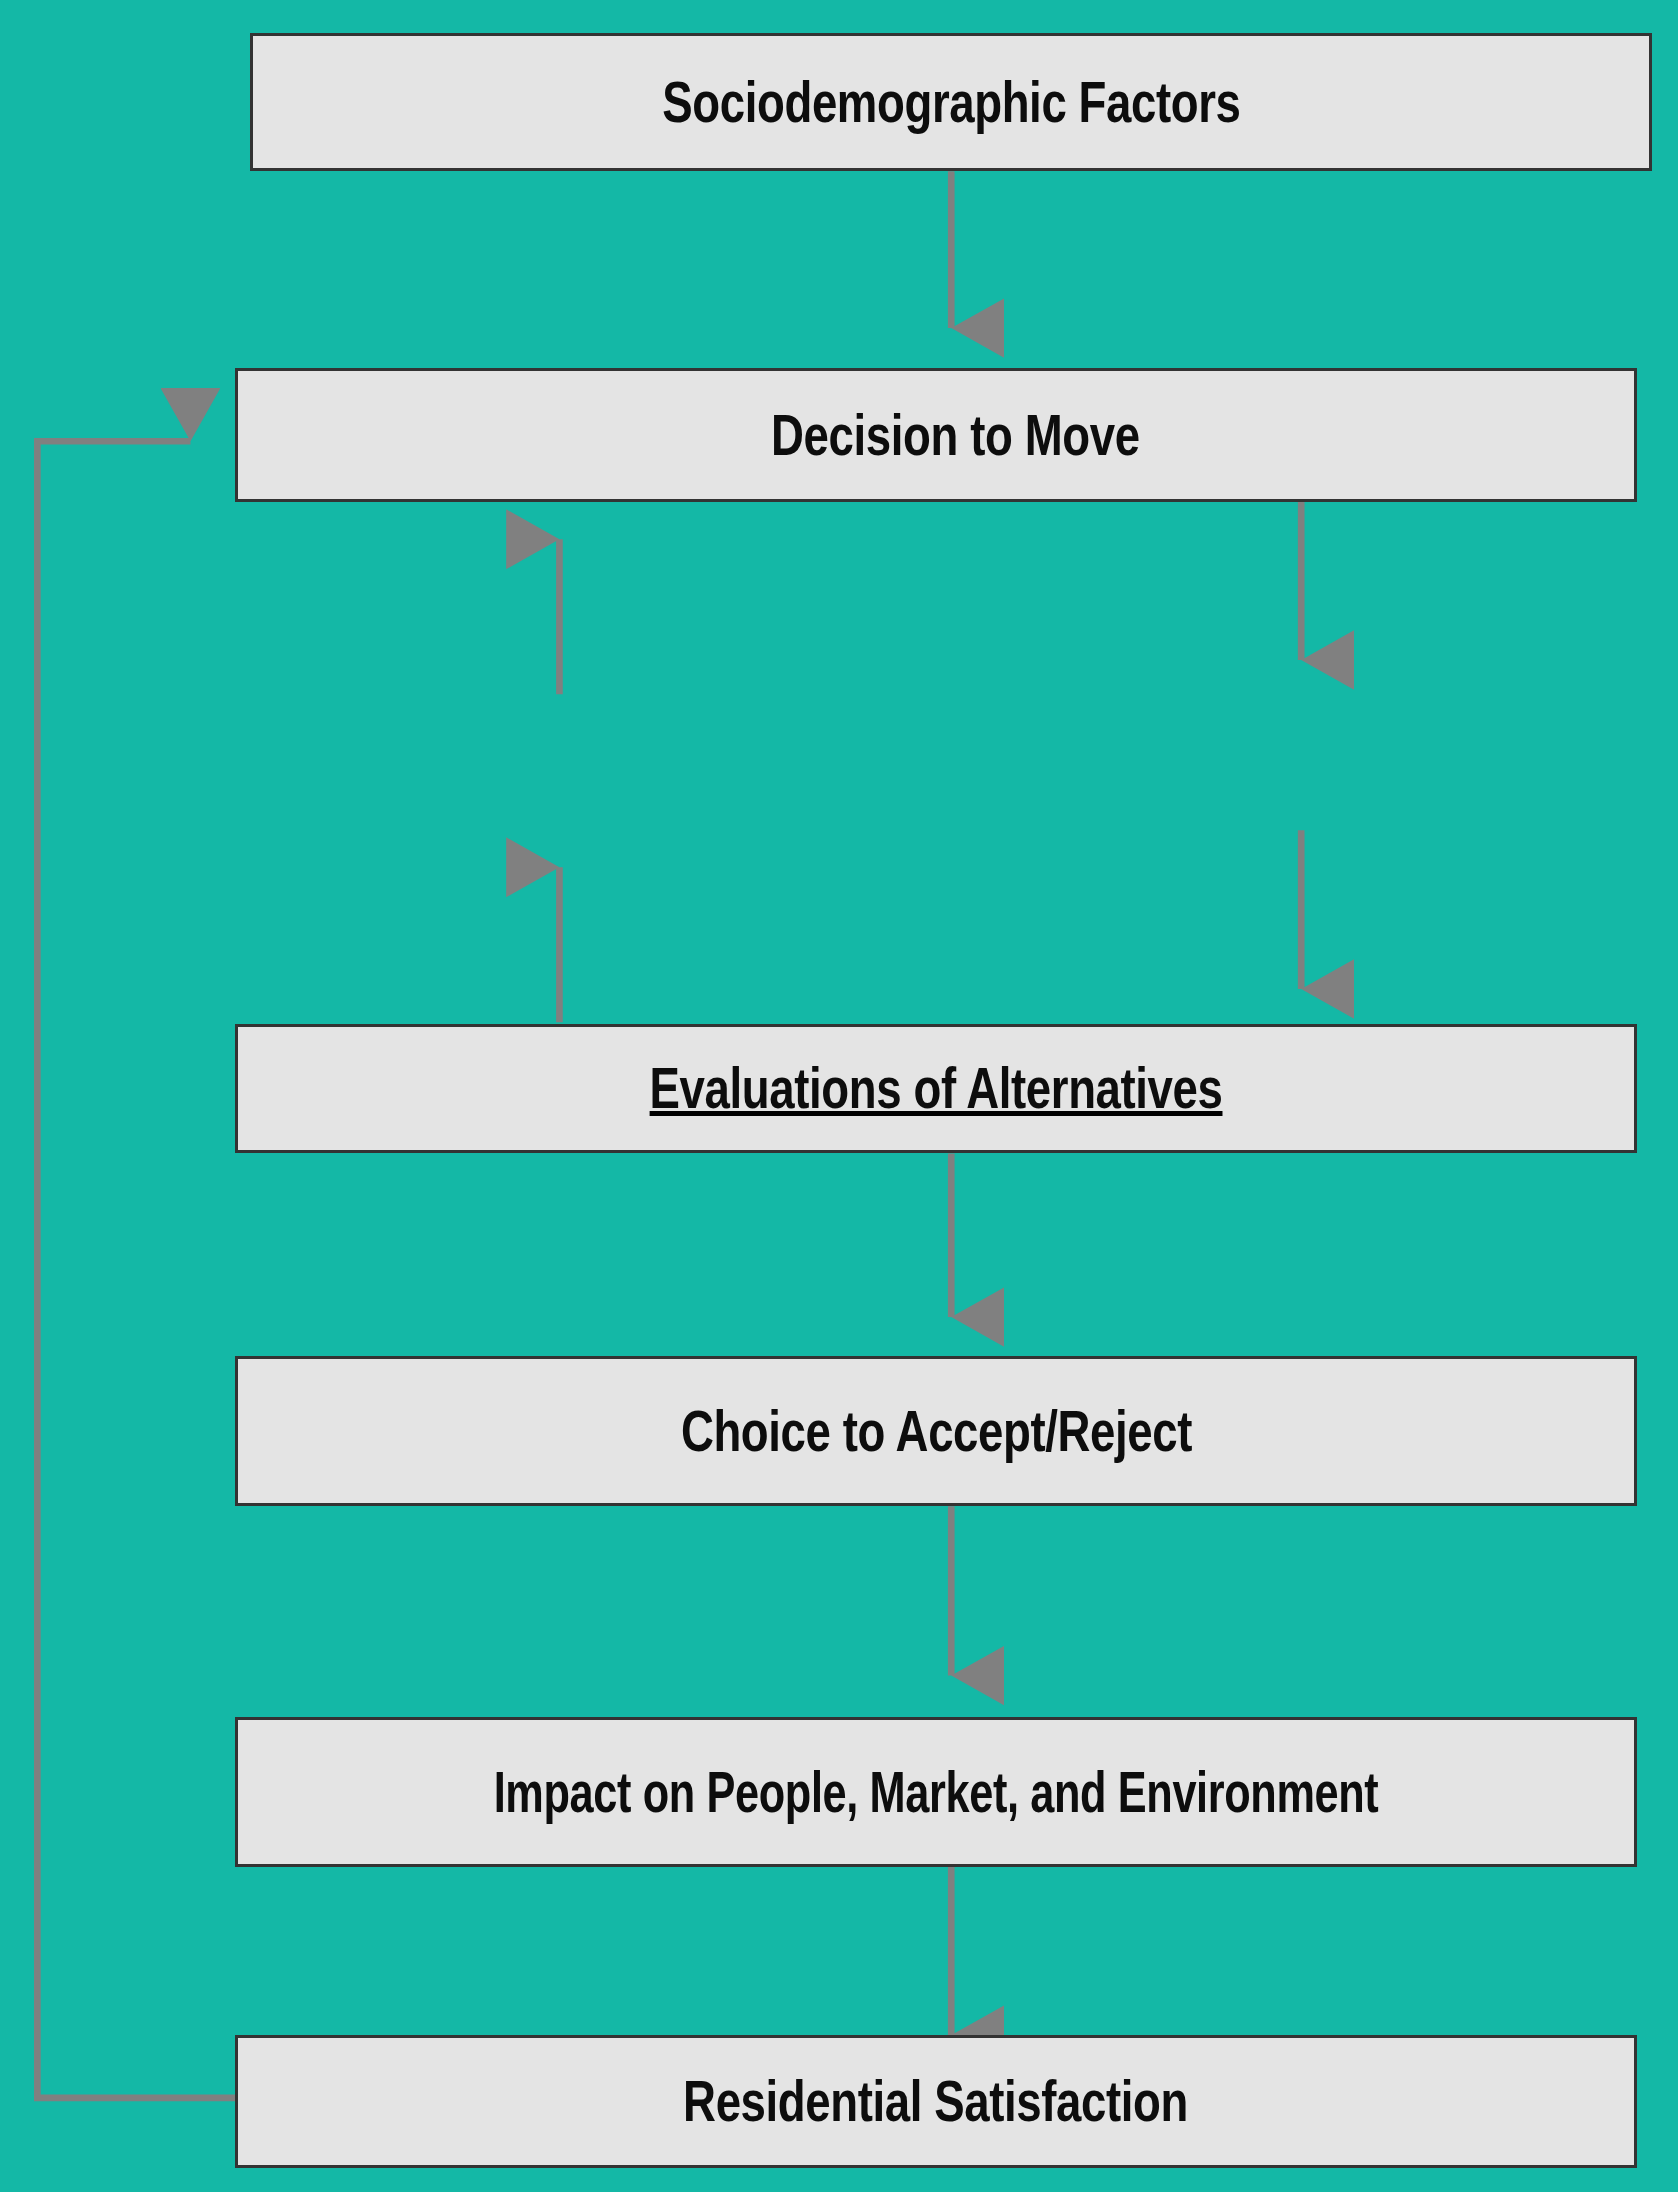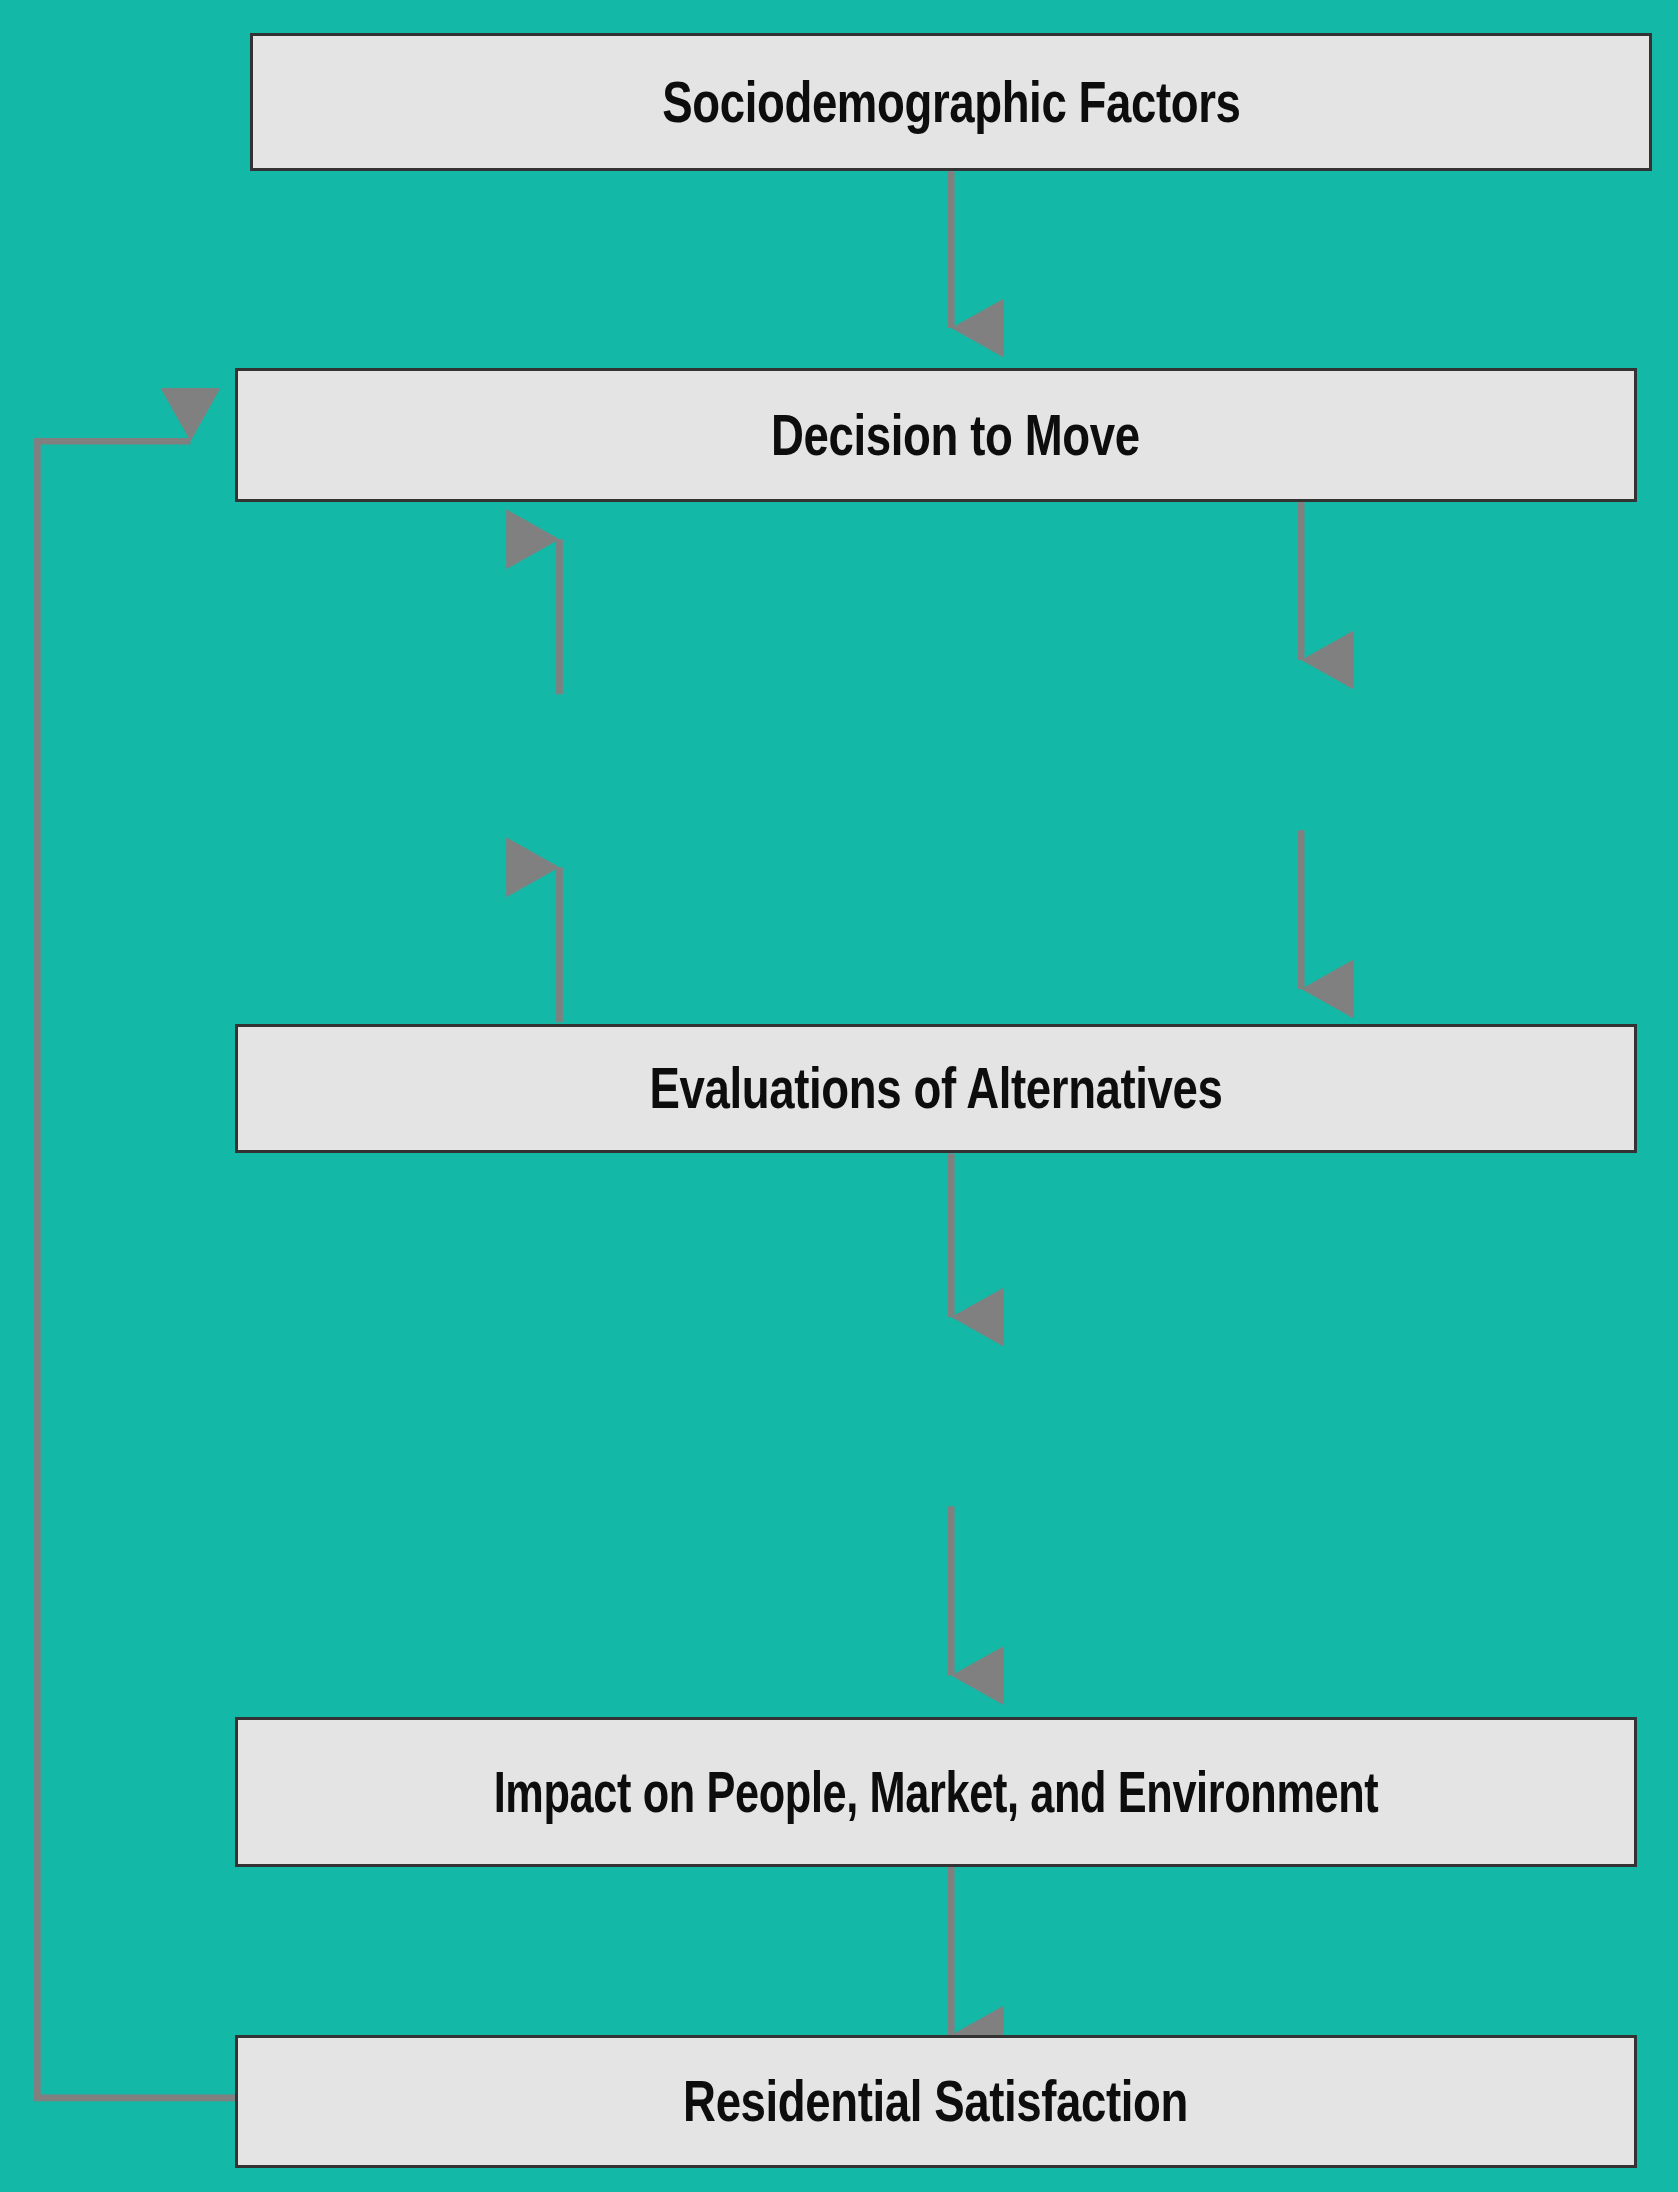--- a/index.html
+++ b/index.html
@@ -109,24 +109,27 @@
 
   <div class="node-box" style="left:250px; top:33px; width:1402px; height:138px;">
     <span class="node-label">Sociodemographic Factors</span>
   </div>
 
   <div class="node-box" style="left:235px; top:368px; width:1402px; height:134px;padding-left:39px;">
     <span class="node-label">Decision to Move</span>
   </div>
 
 
-  <div class="node-box" style="left:235px; top:1024px; width:1402px; height:129px;">
+  <div class="node-box" style="left:235px; top:1024px; width:1402px; height:129px;text-decoration:underline;">
     <span class="node-label">Evaluations of Alternatives</span>
   </div>
 
+  <div class="node-box" style="left:235px; top:1356px; width:1402px; height:150px;">
+    <span class="node-label">Choice to Accept/Reject</span>
+  </div>
 
   <div class="node-box" style="left:235px; top:1717px; width:1402px; height:150px;">
     <span class="node-label wide">Impact on People, Market, and Environment</span>
   </div>
 
   <div class="node-box" style="left:235px; top:2035px; width:1402px; height:133px;">
     <span class="node-label">Residential Satisfaction</span>
   </div>
 
 </div>

